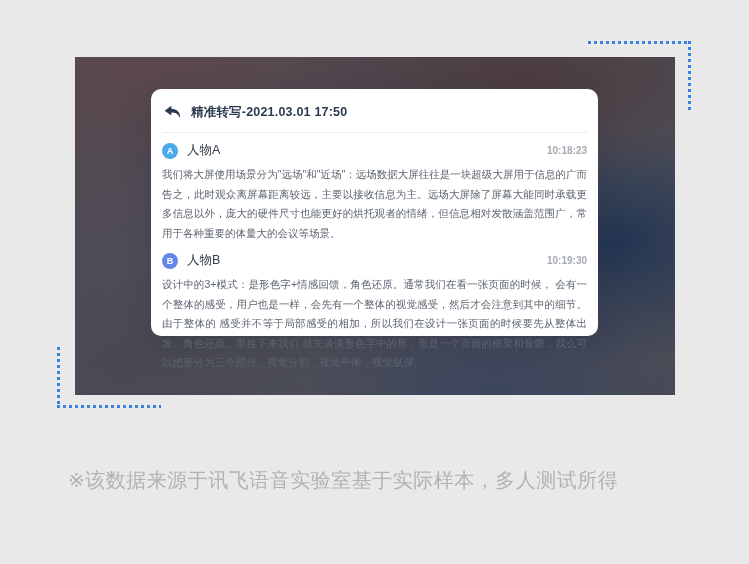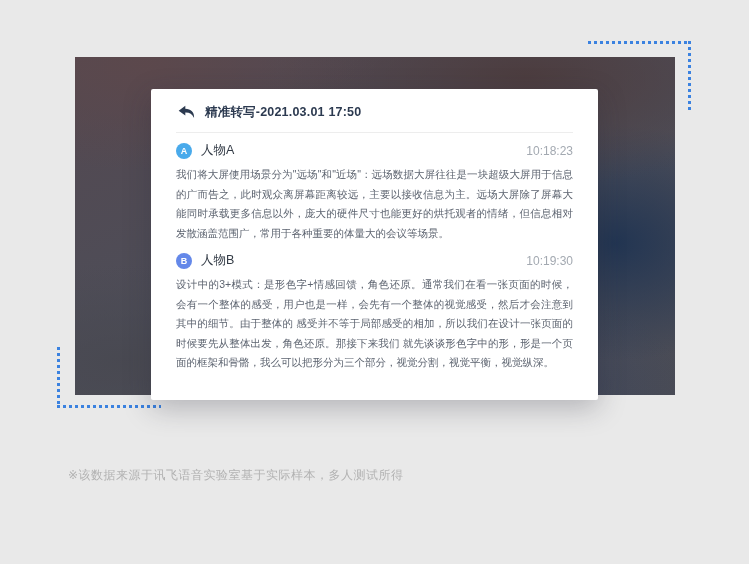--- a/index.html
+++ b/index.html
@@ -37,25 +37,25 @@
     background: repeating-linear-gradient(to bottom, #3b82e0 0 3px, rgba(0,0,0,0) 3px 6px); }
   .deco-tr-h { left: 588px; top: 41px; width: 103px; }
   .deco-tr-v { left: 688px; top: 41px; height: 72px; }
   .deco-bl-v { left: 57px;  top: 347px; height: 60px; }
   .deco-bl-h { left: 57px;  top: 405px; width: 104px; }
 
   
   .card {
     position: absolute;
     left: 151px; top: 89px;
-    width: 447px; height: 311px;
+    width: 447px; height: 247px;
     background: #ffffff;
-    border-radius: 2px;
+    border-radius: 10px;
     box-shadow: 0 8px 28px rgba(40,40,55,0.28);
-    padding: 0 25px;
+    padding: 0 11px;
   }
   .card-header {
     display: flex;
     align-items: center;
     padding: 15px 0 11px 2px;
     border-bottom: 1px solid #ededed;
   }
   .back-btn {
     width: 17px; height: 15px;
     margin-right: 10px;
@@ -88,36 +88,37 @@
   .avatar-a { background: #49aaeb; }
   .avatar-b { background: #6488e9; }
   .speaker-name {
     margin-left: 9px;
     font-size: 12.5px;
     font-weight: normal;
     color: #333b46;
   }
   .timestamp {
     margin-left: auto;
-    font-size: 12px;
+    font-size: 10px;
     color: #a3a9b1;
+    font-weight: bold;
   }
   .speech {
     margin-top: 6px;
     font-size: 10.5px;
     line-height: 19.5px;
     color: #5d6470;
     text-align: justify;
   }
 
   
   .caption {
     position: absolute;
     left: 68px; top: 467px;
-    font-size: 12px;
+    font-size: 20px;
     color: #b2b2b2;
     letter-spacing: 0.5px;
   }
 </style>
 </head>
 <body>
 
 <div class="stage">
 
   <div class="dot-h deco-tr-h"></div>

